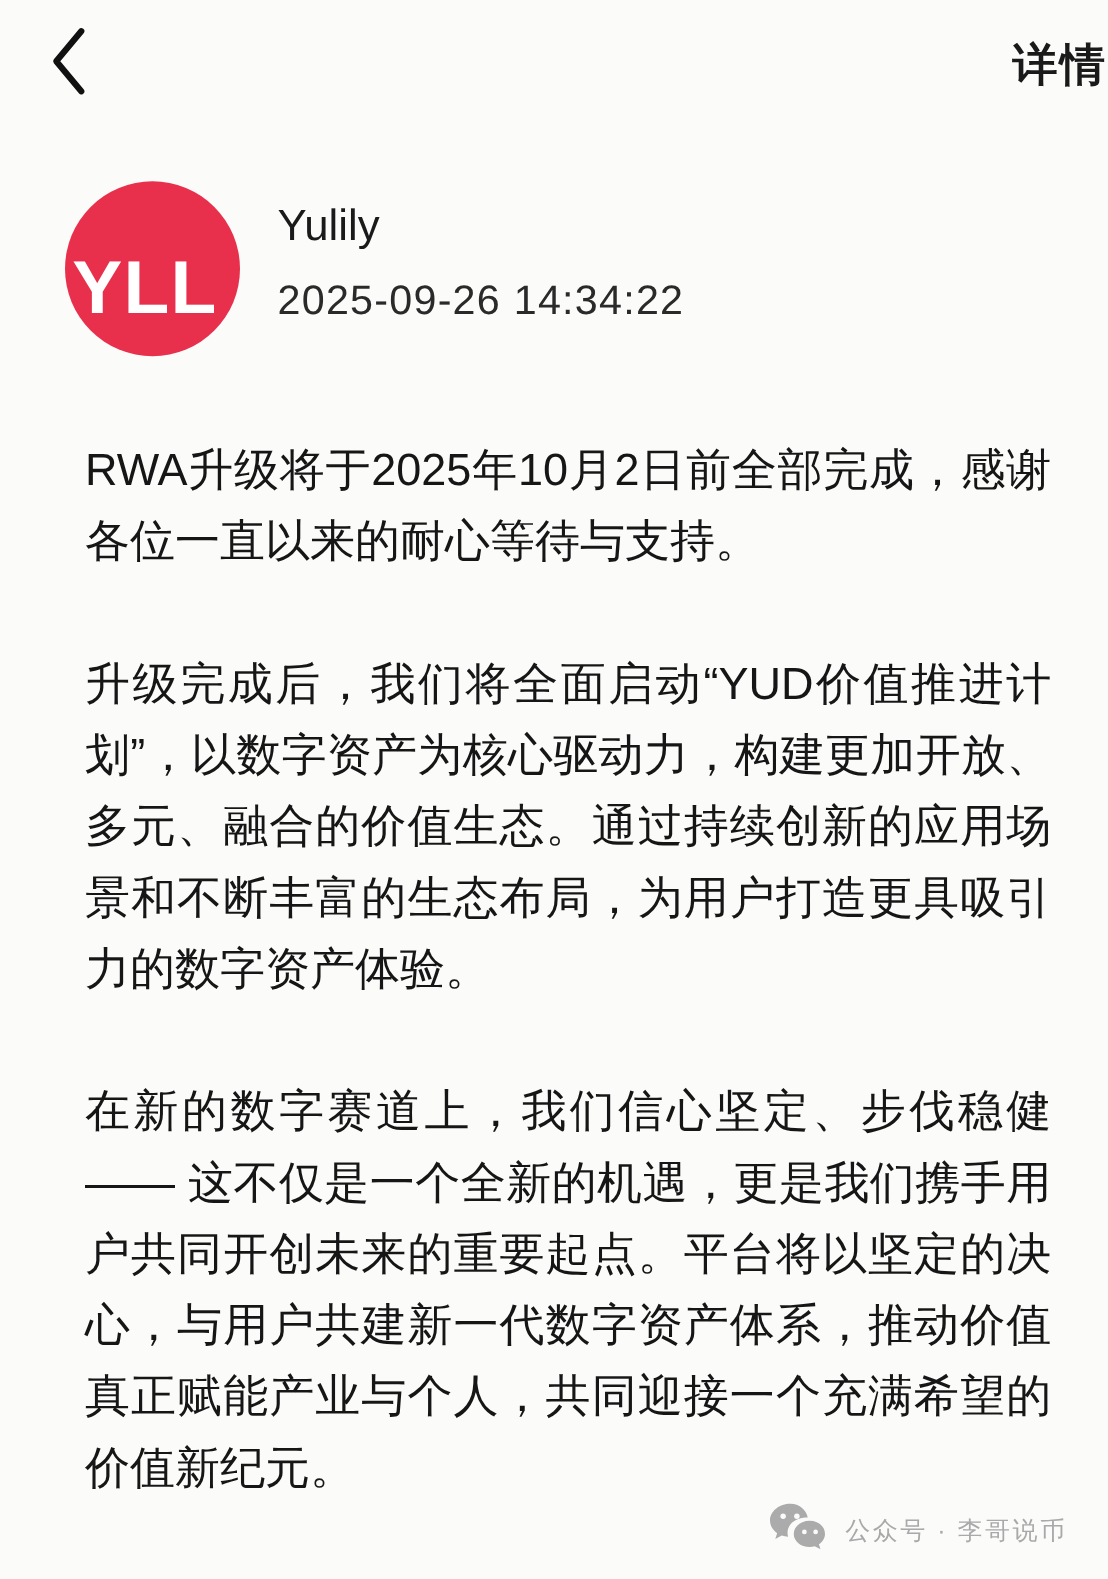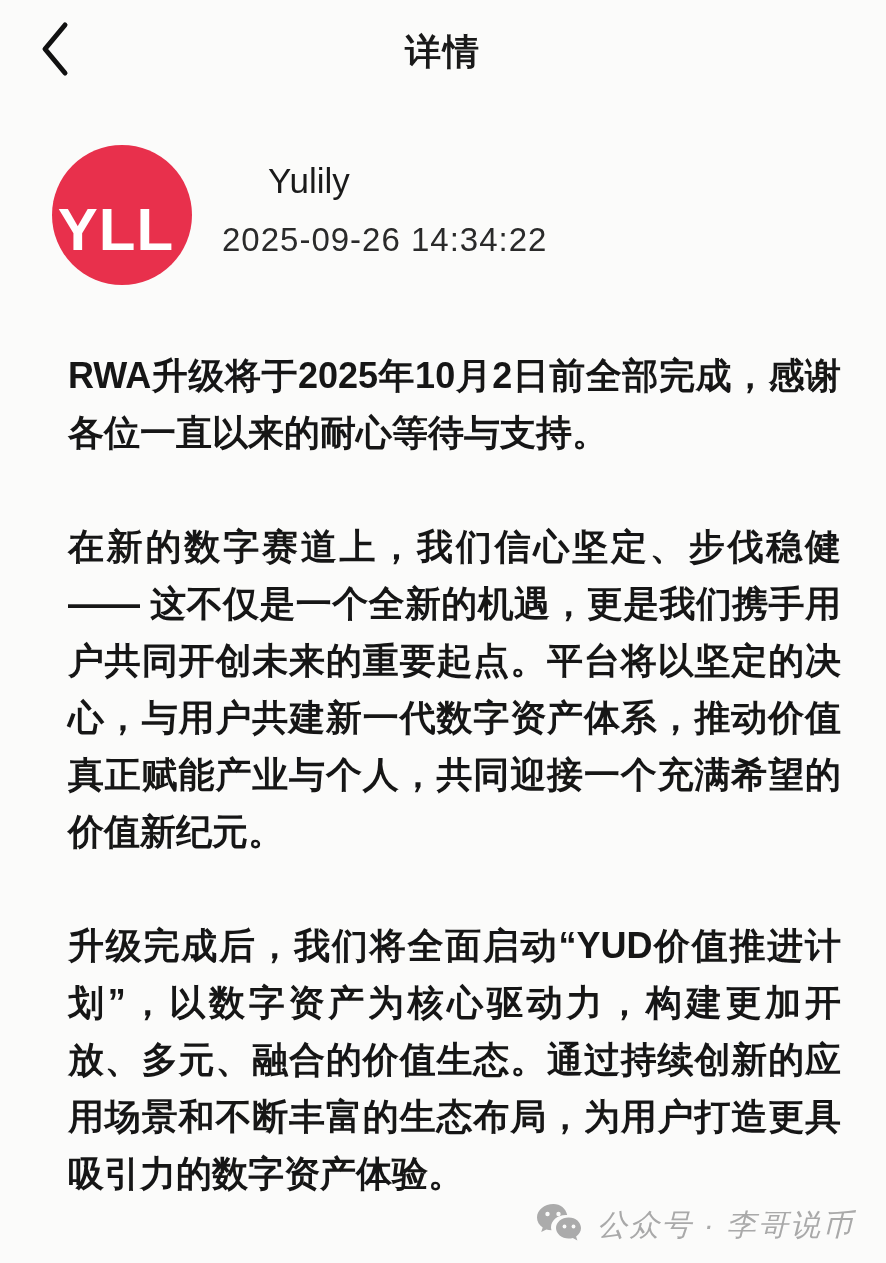--- a/index.html
+++ b/index.html
@@ -11,21 +11,21 @@
     overflow: hidden;
     position: relative;
   }
 
   
   .header {
     position: relative;
     height: 100px;
     display: flex;
     align-items: center;
-    justify-content: center;
+    justify-content: flex-end;
   }
   .back-button {
     position: absolute;
     left: 28px;
     top: 18px;
     width: 52px;
     height: 64px;
     display: flex;
     align-items: center;
     justify-content: center;
@@ -63,55 +63,53 @@
     letter-spacing: 1px;
     transform: translate(-6px, 14px);
   }
   .user-meta {
     margin-left: 30px;
     padding-top: 16px;
   }
   .user-name {
     font-size: 35px;
     color: #1a1a1a;
-    margin-left: 46px;
   }
   .timestamp {
     font-size: 33px;
     color: #2a2a2a;
     margin-top: 20px;
     letter-spacing: 1px;
   }
 
   
   .content {
     margin: 62px 45px 0 68px;
     font-size: 36px;
     line-height: 57px;
     color: #161616;
     text-align: justify;
   }
-  .content p { margin-bottom: 57px; font-weight: bold; }
+  .content p { margin-bottom: 57px; }
   .signature { margin-bottom: 0; }
   .signature div { font-size: 36px; line-height: 57px; }
 
   
   .watermark {
     position: absolute;
     right: 32px;
     bottom: 16px;
     display: flex;
     align-items: center;
     gap: 14px;
     color: #a9a9a9;
   }
   .watermark-text {
-    font-size: 30px;
+    font-size: 20px;
     letter-spacing: 2px;
-    font-style: italic;
   }
   .wechat-icon { width: 48px; height: 40px; }
 </style>
 </head>
 <body>
 
 <div class="header">
   <button class="back-button">
     <span>
       <svg width="34" height="60" viewBox="0 0 34 60">
@@ -127,22 +125,22 @@
     <span class="avatar-text">YLL</span>
   </div>
   <div class="user-meta">
     <div class="user-name">Yulily</div>
     <div class="timestamp">2025-09-26 14:34:22</div>
   </div>
 </div>
 
 <div class="content">
   <p>RWA升级将于2025年10月2日前全部完成，感谢各位一直以来的耐心等待与支持。</p>
+  <p>升级完成后，我们将全面启动“YUD价值推进计划”，以数字资产为核心驱动力，构建更加开放、多元、融合的价值生态。通过持续创新的应用场景和不断丰富的生态布局，为用户打造更具吸引力的数字资产体验。</p>
   <p>在新的数字赛道上，我们信心坚定、步伐稳健—— 这不仅是一个全新的机遇，更是我们携手用户共同开创未来的重要起点。平台将以坚定的决心，与用户共建新一代数字资产体系，推动价值真正赋能产业与个人，共同迎接一个充满希望的价值新纪元。</p>
-  <p>升级完成后，我们将全面启动“YUD价值推进计划”，以数字资产为核心驱动力，构建更加开放、多元、融合的价值生态。通过持续创新的应用场景和不断丰富的生态布局，为用户打造更具吸引力的数字资产体验。</p>
   <div class="signature">
     <div>YLL运营团队</div>
 
   </div>
 </div>
 
 <div class="watermark">
   <span>
     <svg class="wechat-icon" viewBox="0 0 48 40">
 

